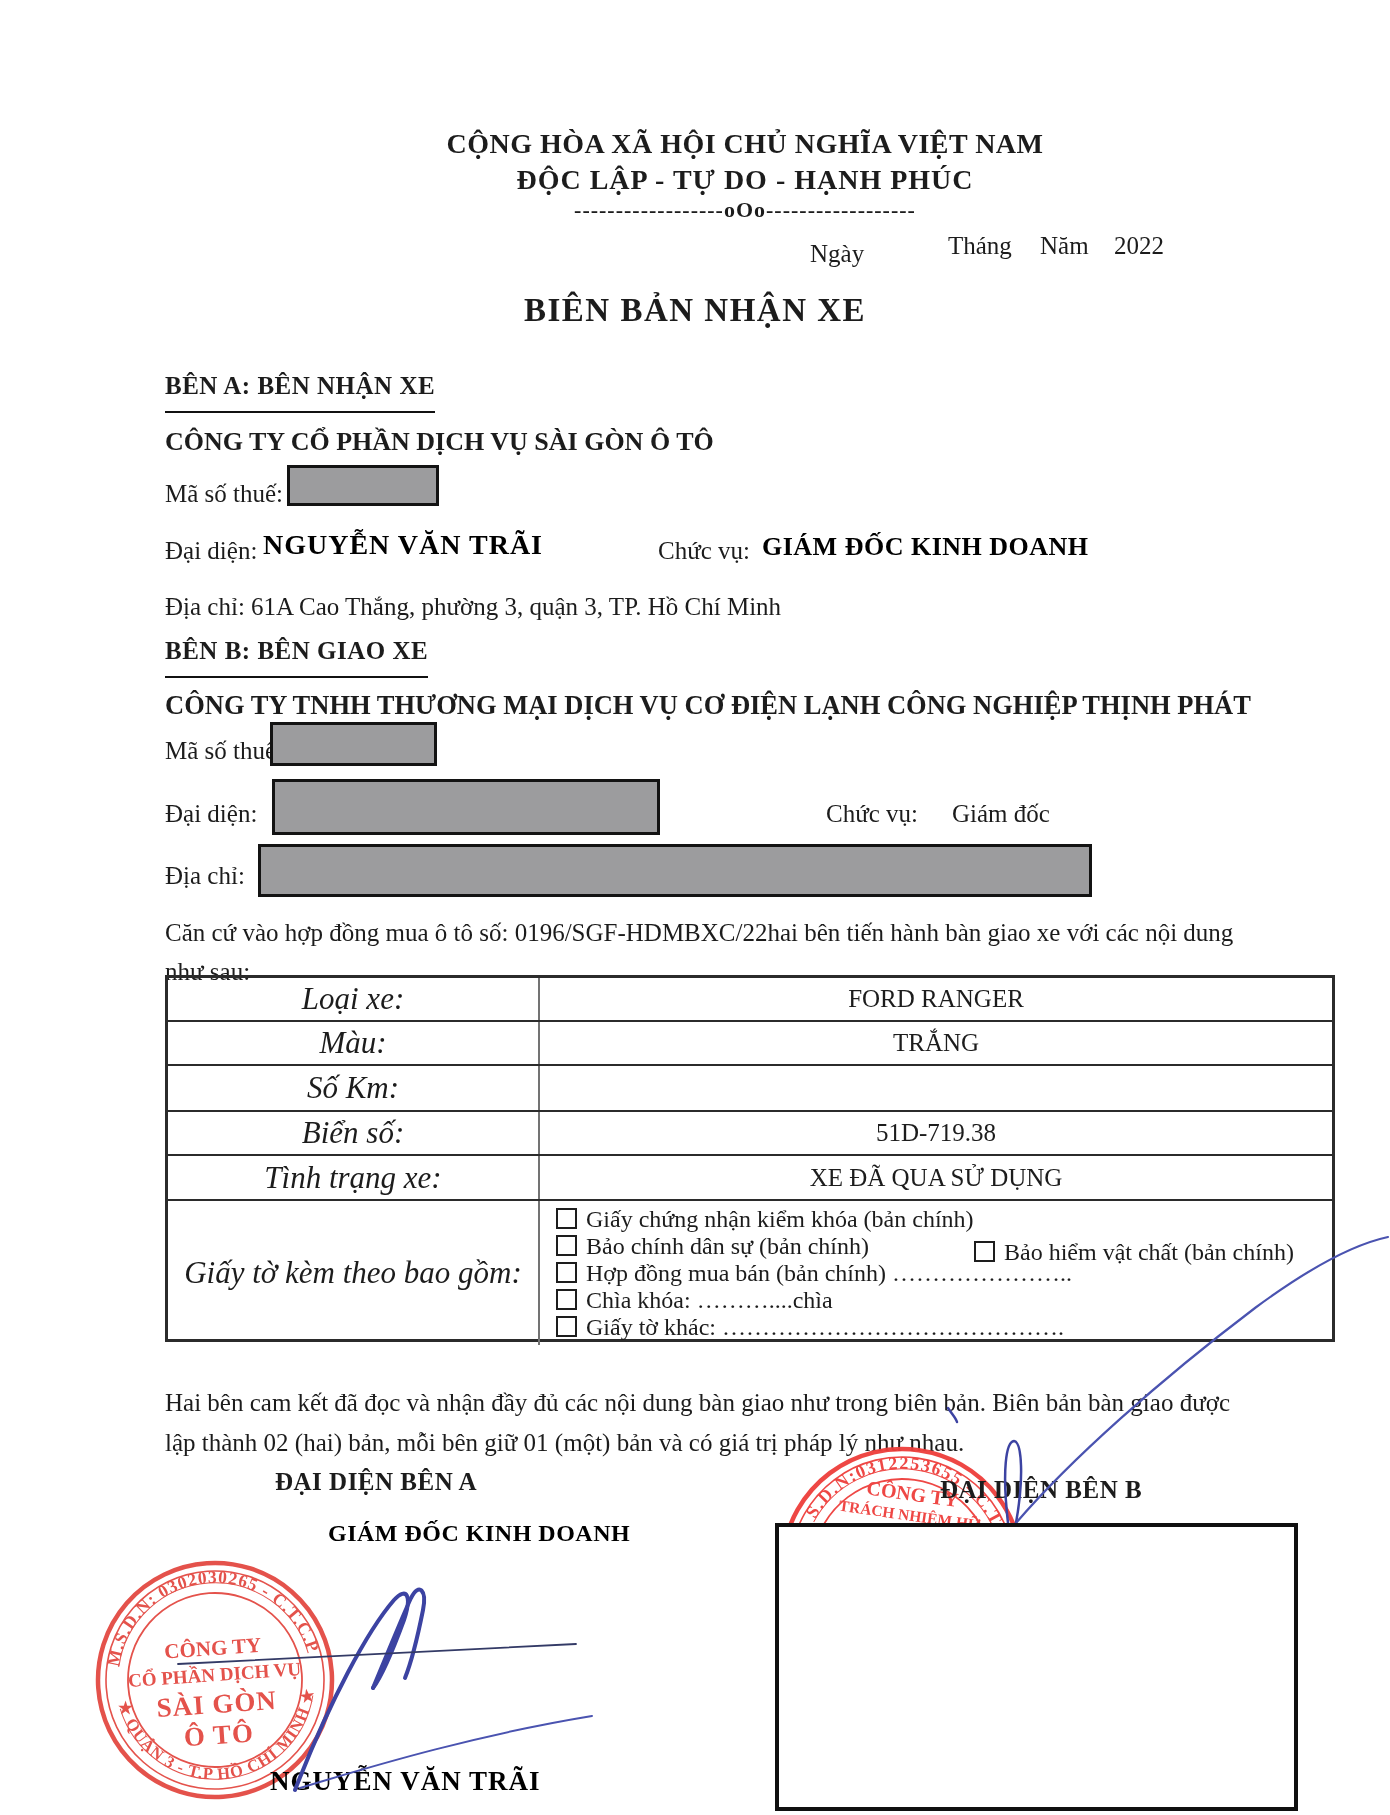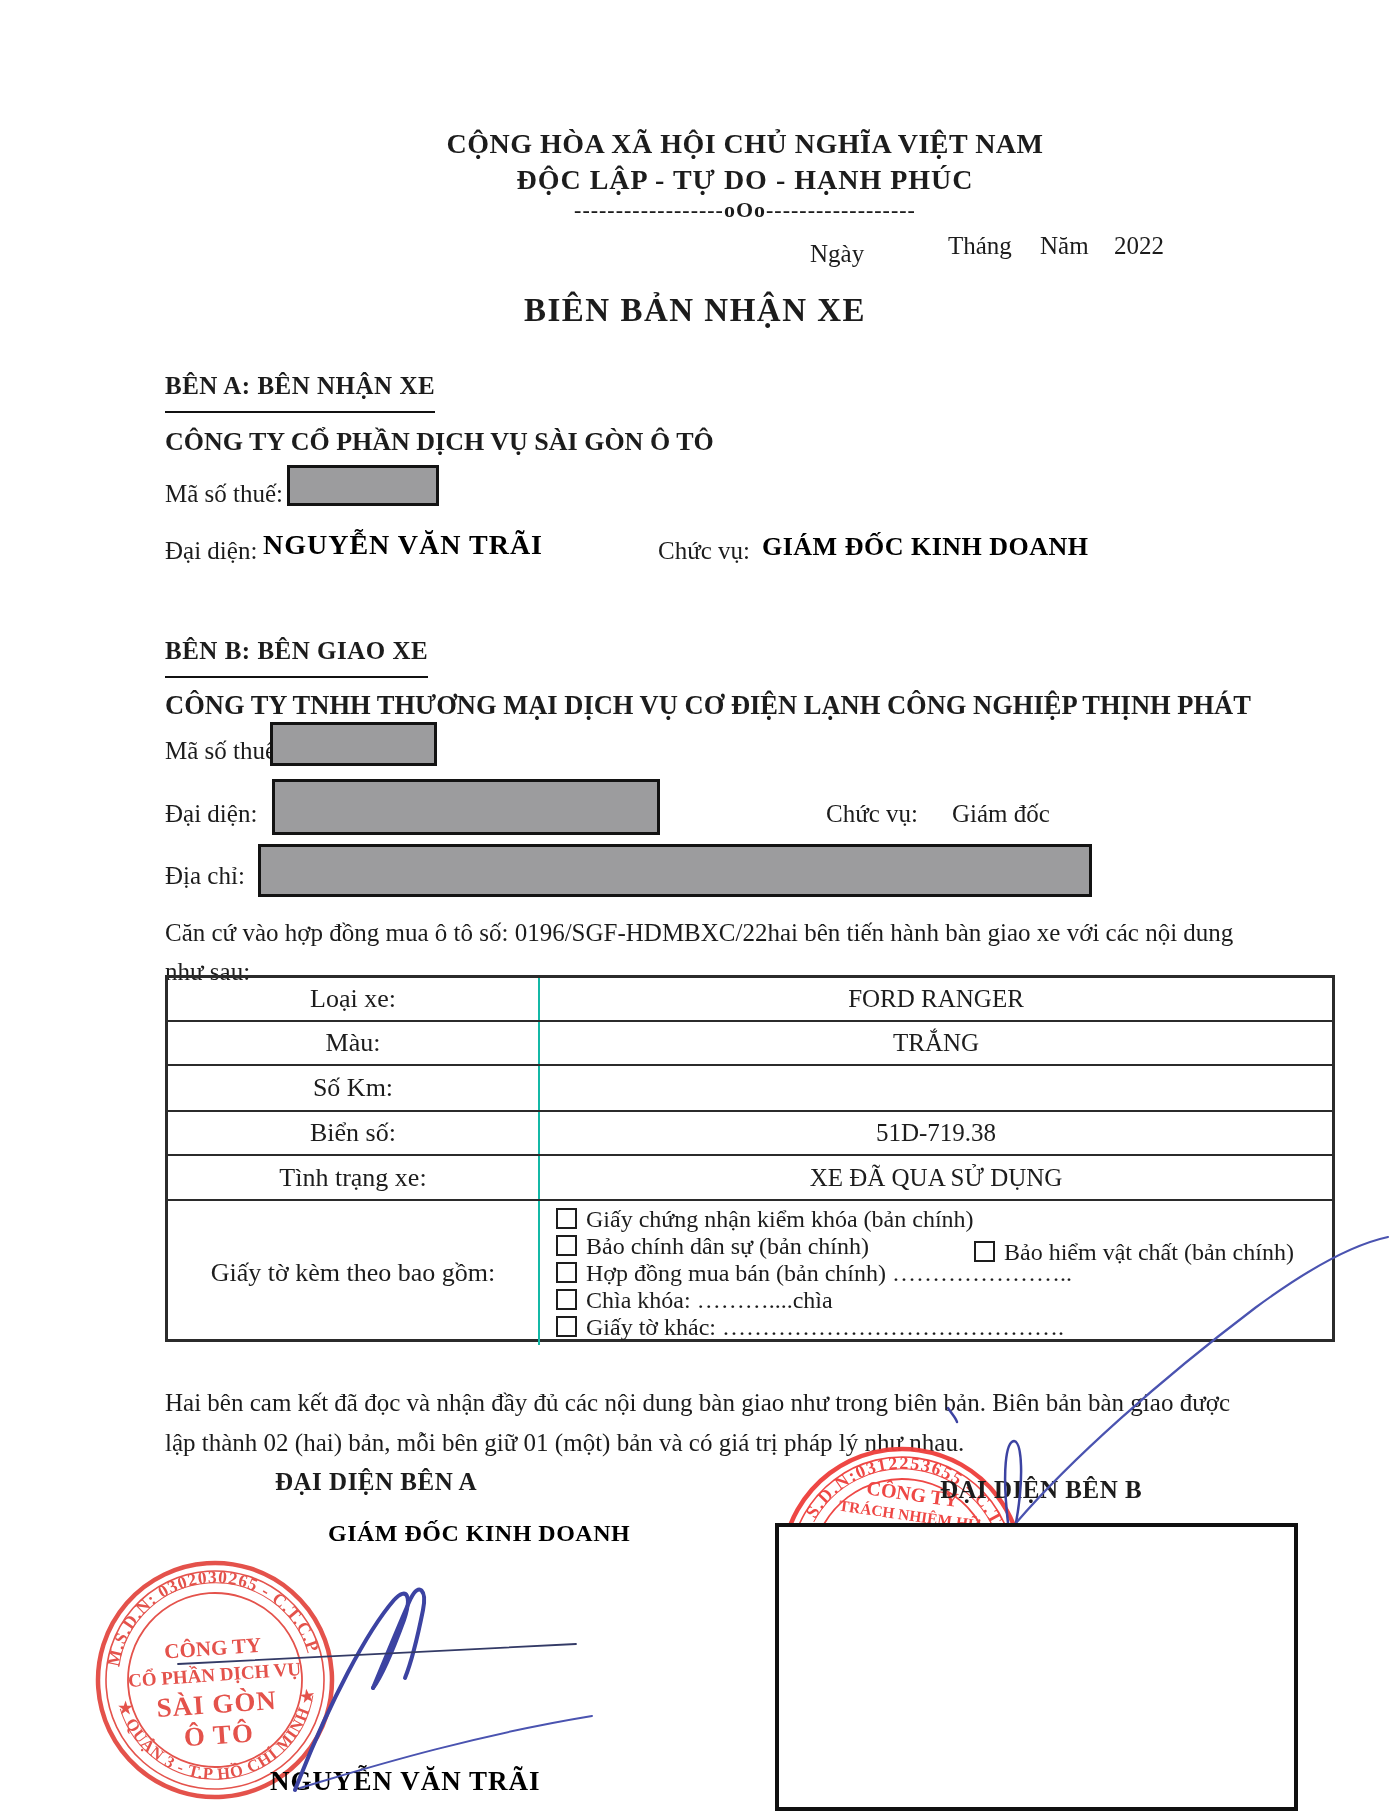--- a/index.html
+++ b/index.html
@@ -24,22 +24,22 @@
   .company { font-weight:bold; }
   .lbl { font-size:25px;text-align:center; }
   .red-stamp-text { color:#000000; font-weight:bold; }
 
   .redact { position:absolute; background:#9c9c9e; border:3px solid #131313; box-sizing:border-box; }
 
   
   .doc-table { position:absolute; left:165px; top:975px; width:1170px; border:3px solid #2b2b2b; box-sizing:border-box; }
   .t-row { display:grid; grid-template-columns:372px 1fr; border-bottom:2px solid #2b2b2b; }
   .t-row:last-child { border-bottom:none; }
-  .t-label { border-right:2px solid #14b8a6; display:flex; align-items:center; justify-content:center;
-             font-size:26px; padding:2px 6px; box-sizing:border-box; }
+  .t-label { border-right:2px solid #737373; display:flex; align-items:center; justify-content:center;
+             font-size:31px; padding:2px 6px; box-sizing:border-box;font-style:italic; }
   .t-value { display:flex; align-items:center; justify-content:center; font-size:25px; padding:2px 6px; }
   .r1,.r2,.r4 { height:42px; } .r3 { height:44px; } .r5 { height:43px; } .r6 { height:138px; }
   .check-cell { display:block; padding:5px 4px 4px 16px; font-size:24px; line-height:27px; }
   .check-line { position:relative; white-space:nowrap; }
   .check-second { position:absolute; left:418px; top:6px; white-space:nowrap; }
   .cbx { display:inline-block; width:17px; height:17px; border:2px solid #1d1d1d; margin-right:9px;
          vertical-align:-2px; background:#fff; }
 
   .para { position:absolute; font-size:25px; line-height:39px; white-space:normal; }
 
@@ -73,20 +73,24 @@
   <span class="abs company" style="left:165px; top:427px; font-size:26px;">CÔNG TY CỔ PHẦN DỊCH VỤ SÀI GÒN Ô TÔ</span>
 
   <span class="abs lbl" style="left:165px; top:480px;">Mã số thuế:</span>
   <div class="redact" style="left:287px; top:465px; width:152px; height:41px;"></div>
 
   <span class="abs lbl" style="left:165px; top:537px;">Đại diện:</span>
   <span class="abs red-stamp-text" style="left:263px; top:529px; font-size:28px; letter-spacing:1px;">NGUYỄN VĂN TRÃI</span>
   <span class="abs lbl" style="left:658px; top:537px;">Chức vụ:</span>
   <span class="abs red-stamp-text" style="left:762px; top:532px; font-size:26px; letter-spacing:.5px;">GIÁM ĐỐC KINH DOANH</span>
 
+  <div class="abs" style="left:165px; top:593px; font-size:25px;">
+    <span>Địa chỉ:</span>
+    <span>61A Cao Thắng, phường 3, quận 3, TP. Hồ Chí Minh</span>
+  </div>
 
   <span class="abs h-underline" style="left:165px; top:637px;">BÊN B: BÊN GIAO XE</span>
   <span class="abs company" style="left:165px; top:690px; font-size:26.5px;">CÔNG TY TNHH THƯƠNG MẠI DỊCH VỤ CƠ ĐIỆN LẠNH CÔNG NGHIỆP THỊNH PHÁT</span>
 
   <span class="abs lbl" style="left:165px; top:737px;">Mã số thuế:</span>
   <div class="redact" style="left:270px; top:722px; width:167px; height:44px;"></div>
 
   <span class="abs lbl" style="left:165px; top:800px;">Đại diện:</span>
   <div class="redact" style="left:272px; top:779px; width:388px; height:56px;"></div>
   <span class="abs lbl" style="left:826px; top:800px;">Chức vụ:</span>

